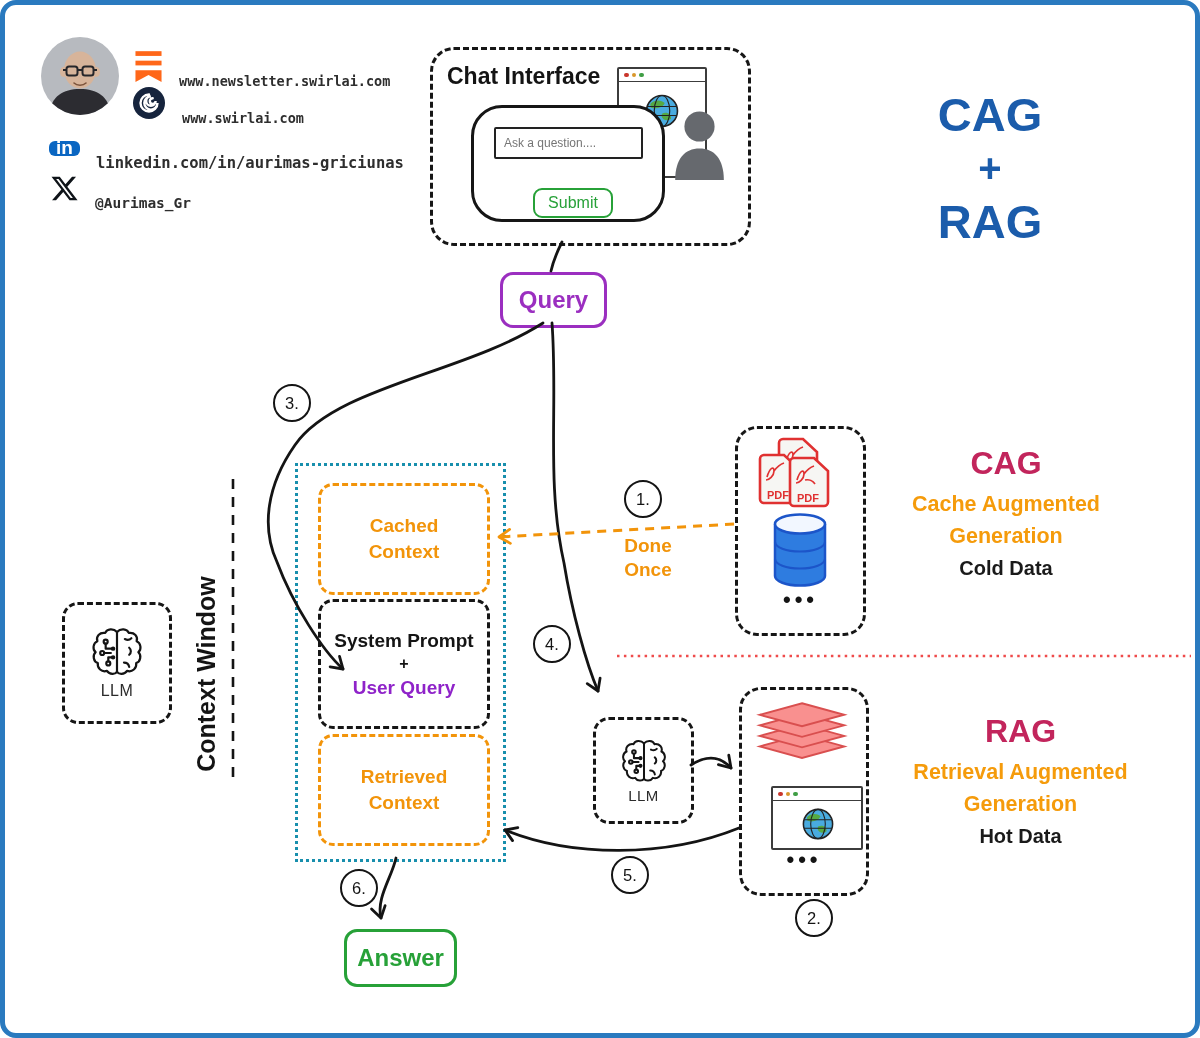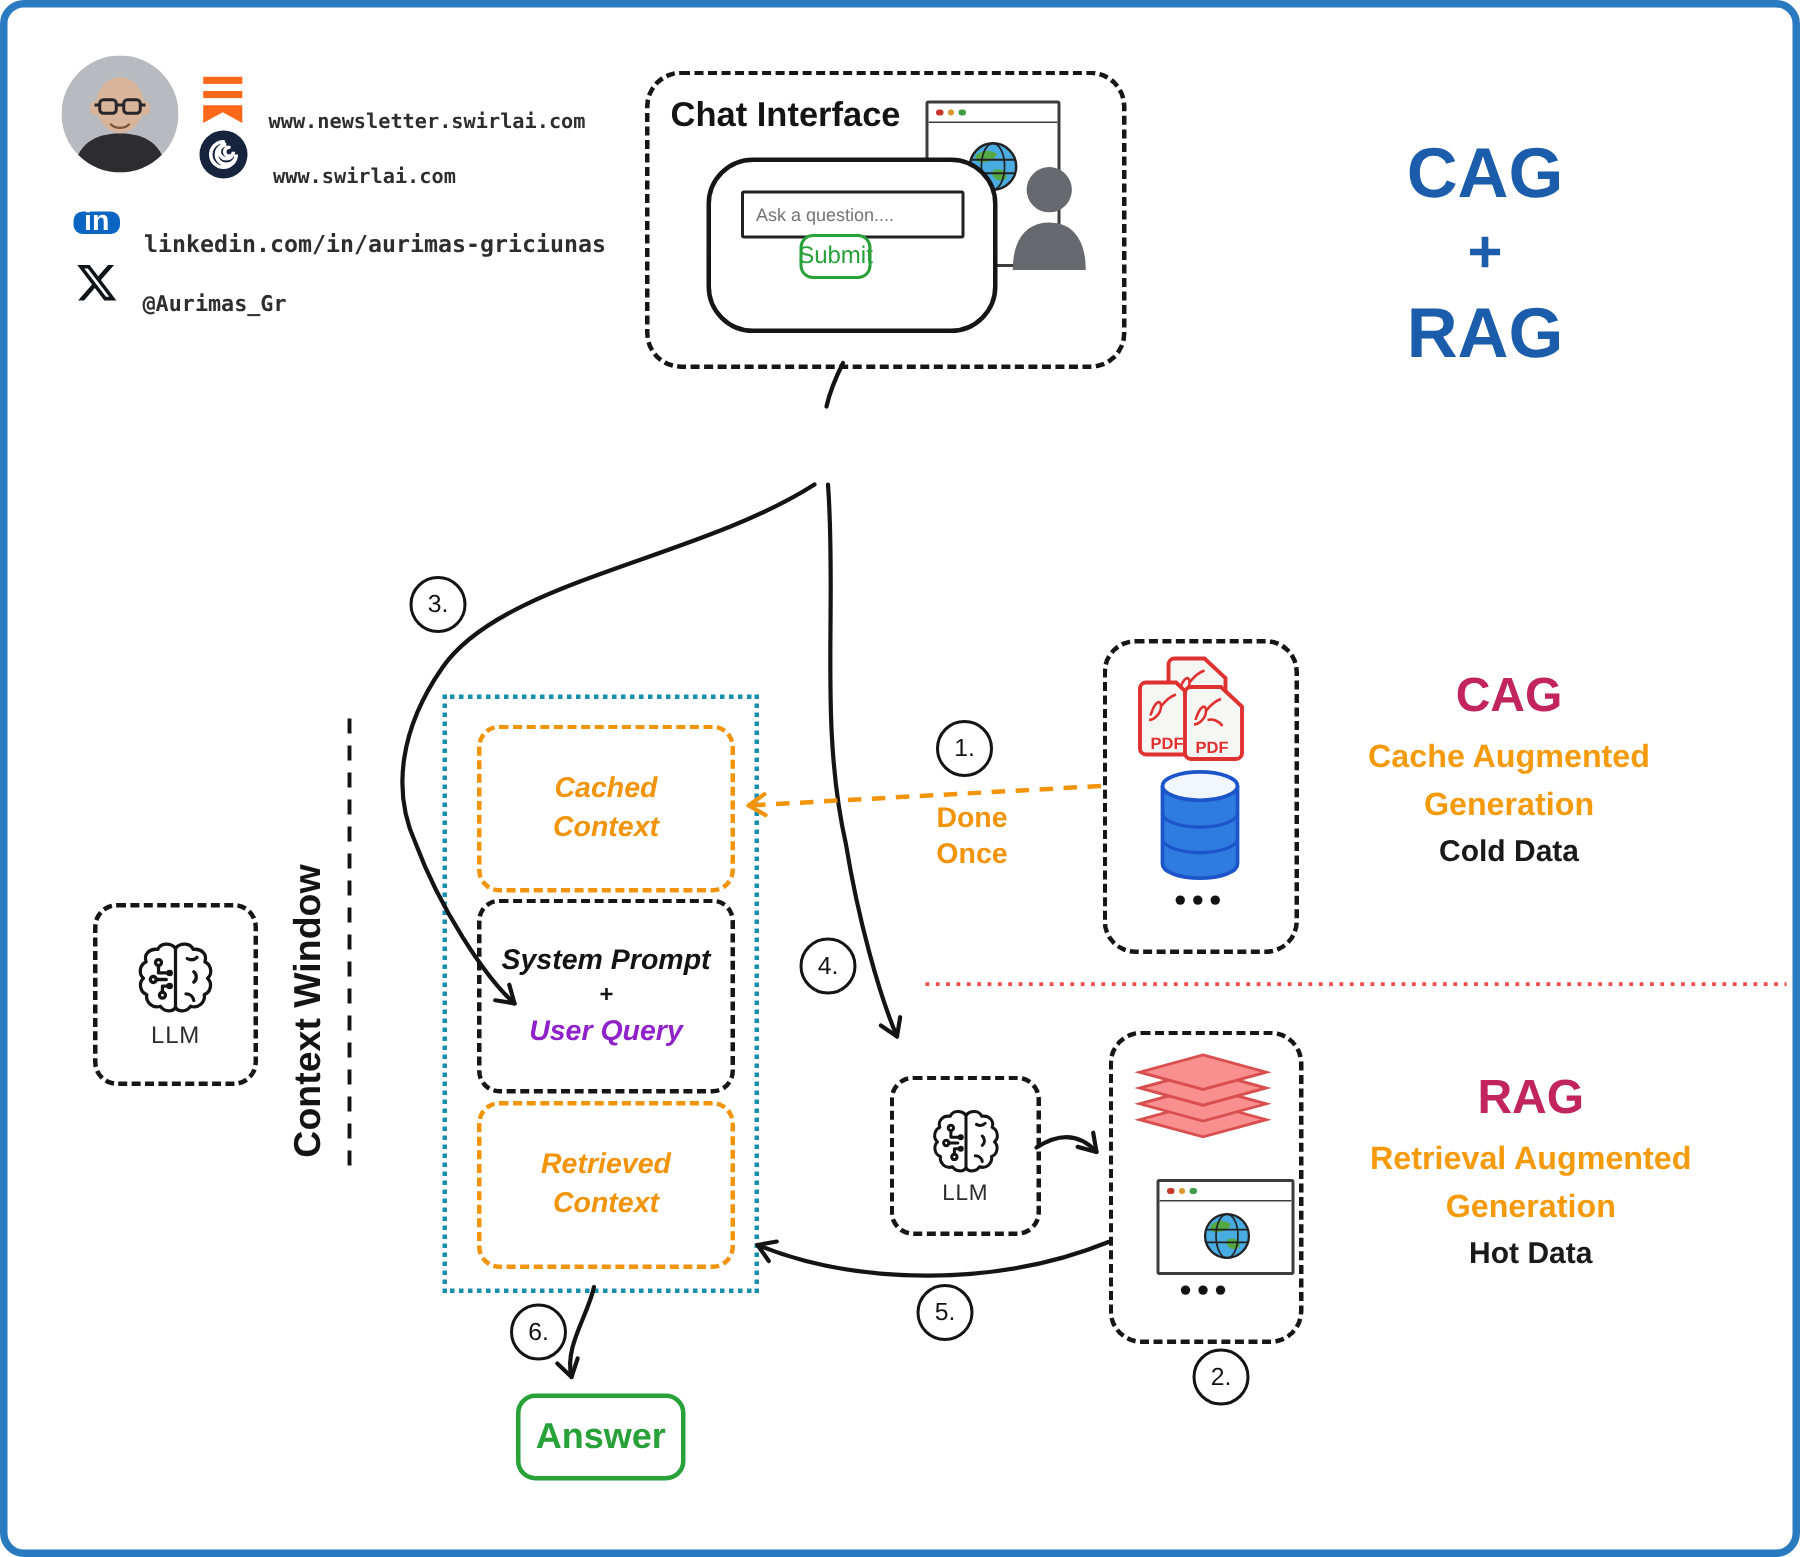--- a/index.html
+++ b/index.html
@@ -21,21 +21,21 @@
   
   .dash{border:3px dashed #161616;border-radius:20px;background:transparent;}
   .orange-dash{border:3px dashed #f2940a;border-radius:15px;color:#f2940a;}
   .ctx-dotted{border:3px dotted #188fad;}
 
   .pill{background:#fff;border-radius:13px;font-weight:600;}
   .step-circle{width:34px;height:34px;border:2.4px solid #141414;border-radius:50%;
     background:#fff;display:flex;align-items:center;justify-content:center;
     font-size:16.5px;font-weight:500;z-index:6;}
 
-  .box-label{font-size:19px;font-weight:600;line-height:1.35;text-align:right;font-style:italic;}
+  .box-label{font-size:19px;font-weight:600;line-height:1.35;text-align:right;}
   .heading-magenta{color:#c2255c;font-size:32px;font-weight:700;}
   .heading-orange{color:#f59b0b;font-size:21.5px;font-weight:700;line-height:1.5;}
   .heading-dark{color:#1a1a1a;font-size:20px;font-weight:600;}
 
   .browser{background:#fff;border:2px solid #3c3c3c;border-radius:2px;box-sizing:border-box;}
   .browser-bar{height:12px;border-bottom:1.5px solid #3c3c3c;display:flex;align-items:center;gap:3px;padding-left:5px;}
   .bdot{width:4.5px;height:4.5px;border-radius:50%;}
 
   .dots{font-size:22px;letter-spacing:4px;font-weight:700;color:#141414;}
 
@@ -143,23 +143,24 @@
 
   <div class="abs" style="left:667px;top:103px;z-index:2;">
     <svg width="55" height="72" viewBox="0 0 56 74">
       <circle cx="28" cy="19" r="15.5" fill="#66696e"></circle>
       <path d="M3,74 C3,52 13,41.5 28,41.5 C43,41.5 53,52 53,74 Z" fill="#66696e"></path>
     </svg>
   </div>
 
   <div class="abs" style="left:466px;top:100px;width:188px;height:111px;background:#fff;border:3px solid #161616;border-radius:31px;z-index:3;">
     <input class="abs" style="left: 20px; top: 19px; width: 135px; height: 26px; border: 2.5px solid rgb(34, 34, 34); border-radius: 2px; font-size: 12px; color: rgb(85, 85, 85); padding-left: 8px; font-family: &quot;Liberation Sans&quot;, sans-serif; outline: none;" placeholder="Ask a question....">
-    <button class="abs flexc" style="left:59px;top:48px;width:48px;height:30px;background:#fff;border:2.5px solid #27a138;border-radius:9px;color:#27a138;font-size:16px;font-weight:500;font-family:'Liberation Sans',sans-serif;cursor:pointer;">Submit</button>
-  </div>
-
+    <button class="abs flexc" style="left:59px;top:80px;width:80px;height:30px;background:#fff;border:2.5px solid #27a138;border-radius:9px;color:#27a138;font-size:16px;font-weight:500;font-family:'Liberation Sans',sans-serif;cursor:pointer;">Submit</button>
+  </div>
+
+  <div class="abs pill flexc" style="left:495px;top:267px;width:101px;height:50px;border:3px solid #9b2fc0;color:#9b2fc0;font-size:24px;z-index:4;">Query</div>
 
   <div class="abs dash col" style="left:57px;top:597px;width:104px;height:116px;border-radius:16px;gap:2px;">
     <span>
       <svg width="56" height="54" viewBox="0 0 64 62" fill="none" stroke="#141414" stroke-width="2.5" stroke-linecap="round" stroke-linejoin="round">
         <path d="M32,7 C28,2.5 20.5,3 18.5,8 C12,7 7.5,12 9.5,17.5 C4.5,19.5 3.5,27 7.5,30 C3.5,33.5 5,41 10,42.5 C9,48.5 14.5,53.5 20.5,51.5 C23.5,56 30,56 32,52.5"></path>
         <path d="M32,7 C36,2.5 43.5,3 45.5,8 C52,7 56.5,12 54.5,17.5 C59.5,19.5 60.5,27 56.5,30 C60.5,33.5 59,41 54,42.5 C55,48.5 49.5,53.5 43.5,51.5 C40.5,56 34,56 32,52.5"></path>
         <path d="M32,7 V52.5"></path>
         <circle cx="19" cy="18" r="2.3"></circle>
           <circle cx="15" cy="31" r="2.3"></circle>
           <circle cx="22" cy="43" r="2.3"></circle>

